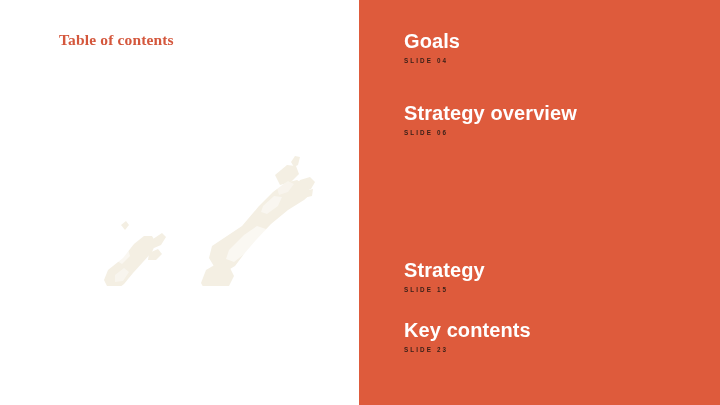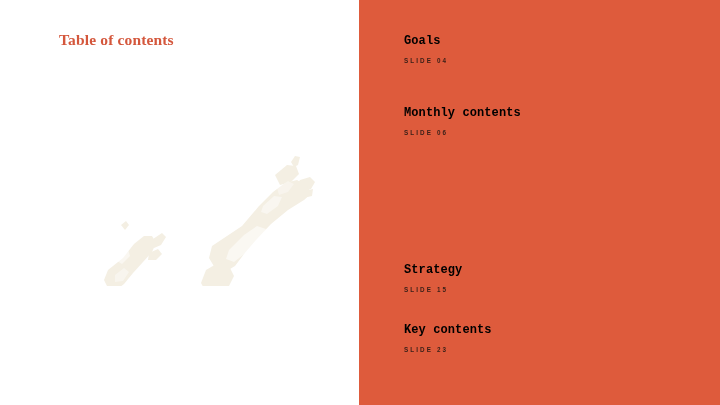--- a/index.html
+++ b/index.html
@@ -74,25 +74,25 @@
     height: 405px;
   }
 
   .toc-entry {
     position: absolute;
     left: 0;
     width: 300px;
   }
 
   .entry-title {
-    font-family: Liberation Mono, monospace;
+    font-family: Liberation Sans, sans-serif;
     font-weight: bold;
-    font-size: 12px;
+    font-size: 20px;
     line-height: 20px;
-    color: #000000;
+    color: #ffffff;
     letter-spacing: 0.1px;
     white-space: nowrap;
   }
 
   .entry-slide {
     margin-top: 5px;
     font-family: "Liberation Sans", sans-serif;
     font-weight: bold;
     font-size: 6.3px;
     line-height: 9px;
@@ -162,21 +162,21 @@
 
   <div class="right-panel">
     <div class="toc-list">
 
       <div class="toc-entry" style="top:31px">
         <div class="entry-title">Goals</div>
         <div class="entry-slide">SLIDE 04</div>
       </div>
 
       <div class="toc-entry" style="top:103px">
-        <div class="entry-title">Monthly contents</div>
+        <div class="entry-title">Strategy overview</div>
         <div class="entry-slide">SLIDE 06</div>
       </div>
 
 
       <div class="toc-entry" style="top:260px">
         <div class="entry-title">Strategy</div>
         <div class="entry-slide">SLIDE 15</div>
       </div>
 
       <div class="toc-entry" style="top:320px">

